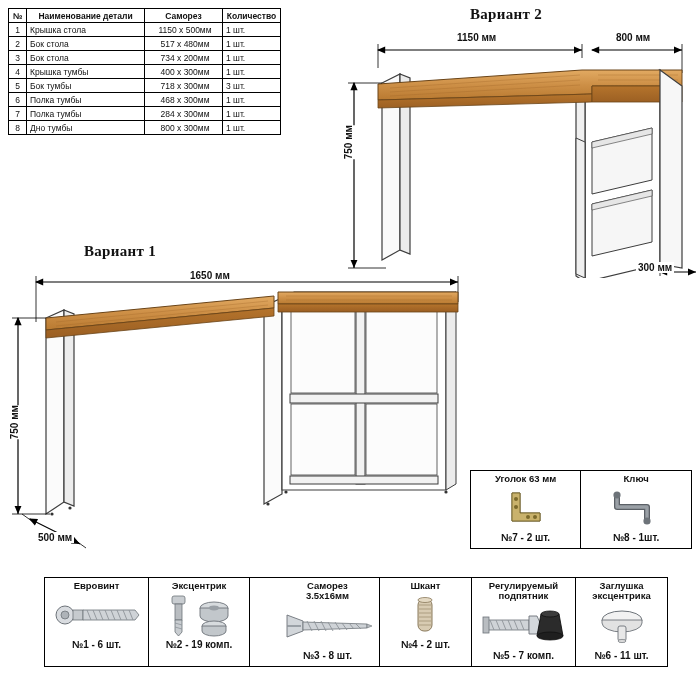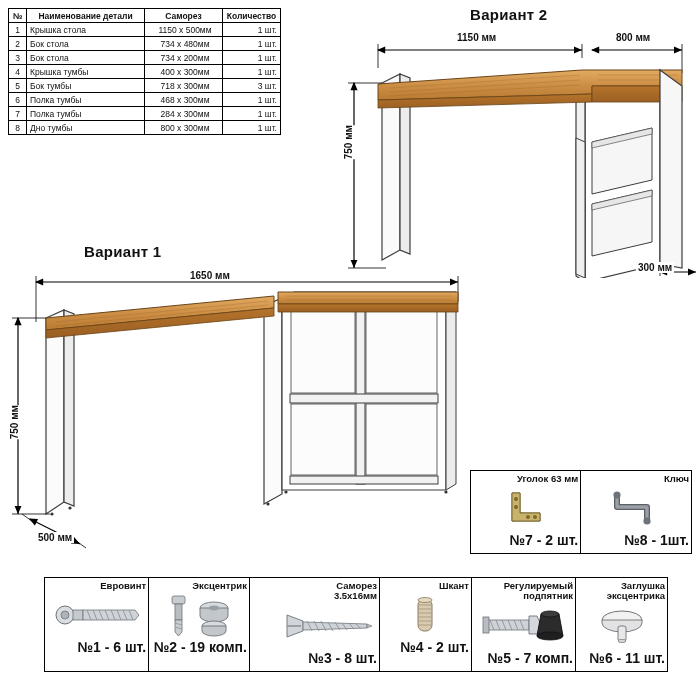--- a/index.html
+++ b/index.html
@@ -27,53 +27,54 @@
     border: 1px solid #000;
     padding: 1px 3px;
     height: 14px;
     box-sizing: border-box;
     white-space: nowrap;
   }
   #parts-table th { font-weight: bold; text-align: center; }
   #parts-table td.c-num { width: 18px; text-align: center; }
   #parts-table td.c-name { width: 118px; text-align: left; margin-left: 36px; }
   #parts-table td.c-size { width: 78px; text-align: center; padding-left: 6px; }
-  #parts-table td.c-qty { width: 58px; text-align: right; }
+  #parts-table td.c-qty { width: 58px; text-align: left; }
 
   
   .variant-title {
     font-size: 15px;
     font-weight: bold;
     letter-spacing: .3px;
+    font-family: Liberation Serif, serif;
   }
 
   
   .dim-label {
     font-size: 10px;
     font-weight: bold;
     background: #fff;
     padding: 0 2px;
     white-space: nowrap;
   }
   .dim-label.vert {
     writing-mode: vertical-rl;
     transform: rotate(180deg);
   }
 
   
   .hw-grid { border-collapse: collapse; }
   .hw-cell {
     border: 1px solid #000;
-    text-align: right;
+    text-align: center;
     vertical-align: top;
     padding: 3px 2px 2px 2px;
     background: #fff;
   }
   .hw-title { font-size: 9.5px; font-weight: bold; line-height: 1.1; }
-  .hw-qty  { font-size: 14px; font-weight: bold; padding-bottom: 3px; }
+  .hw-qty  { font-size: 10px; font-weight: bold; padding-bottom: 3px; }
   .hw-art  { height: 48px; display: flex; align-items: center; justify-content: center; }
 
   svg { display: block; }
 </style>
 </head>
 <body>
 
 <table class="abs" id="parts-table">
   <thead>
     <tr>
@@ -86,21 +87,21 @@
   <tbody>
     <tr>
       <td class="c-num">1</td>
       <td class="c-name">Крышка стола</td>
       <td class="c-size">1150 x 500мм</td>
       <td class="c-qty">1 шт.</td>
     </tr>
     <tr>
       <td class="c-num">2</td>
       <td class="c-name">Бок стола</td>
-      <td class="c-size">734 x 480мм</td>
+      <td class="c-size">517 x 480мм</td>
       <td class="c-qty">1 шт.</td>
     </tr>
     <tr>
       <td class="c-num">3</td>
       <td class="c-name">Бок стола</td>
       <td class="c-size">734 x 200мм</td>
       <td class="c-qty">1 шт.</td>
     </tr>
     <tr>
       <td class="c-num">4</td>

